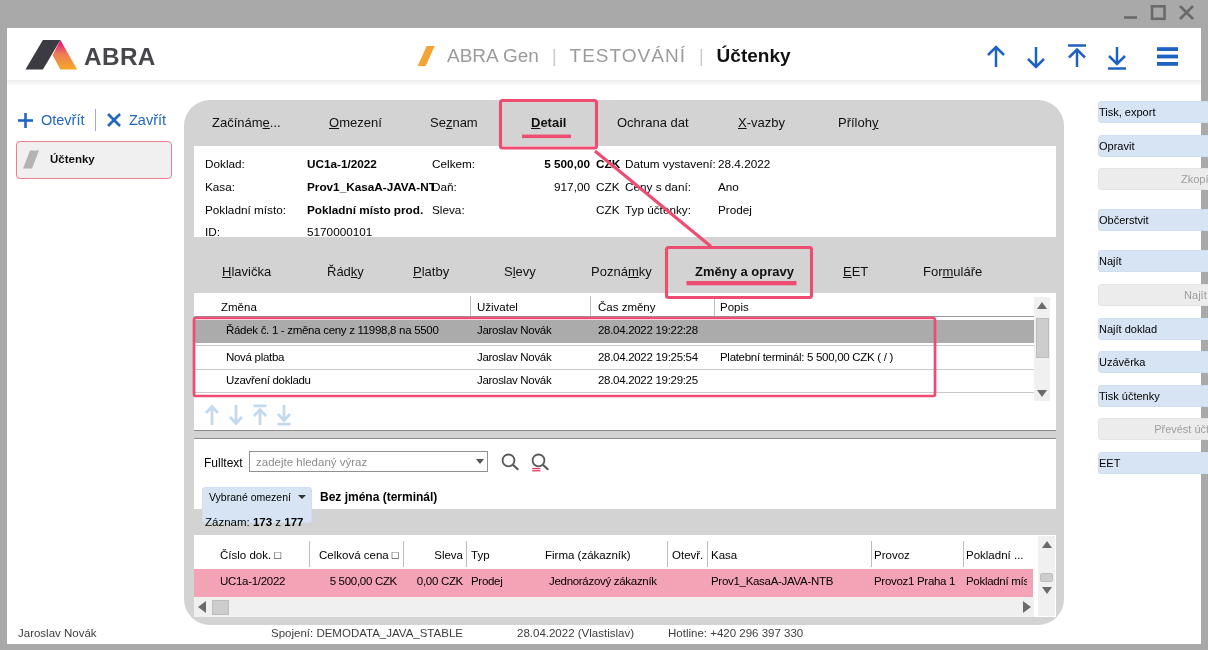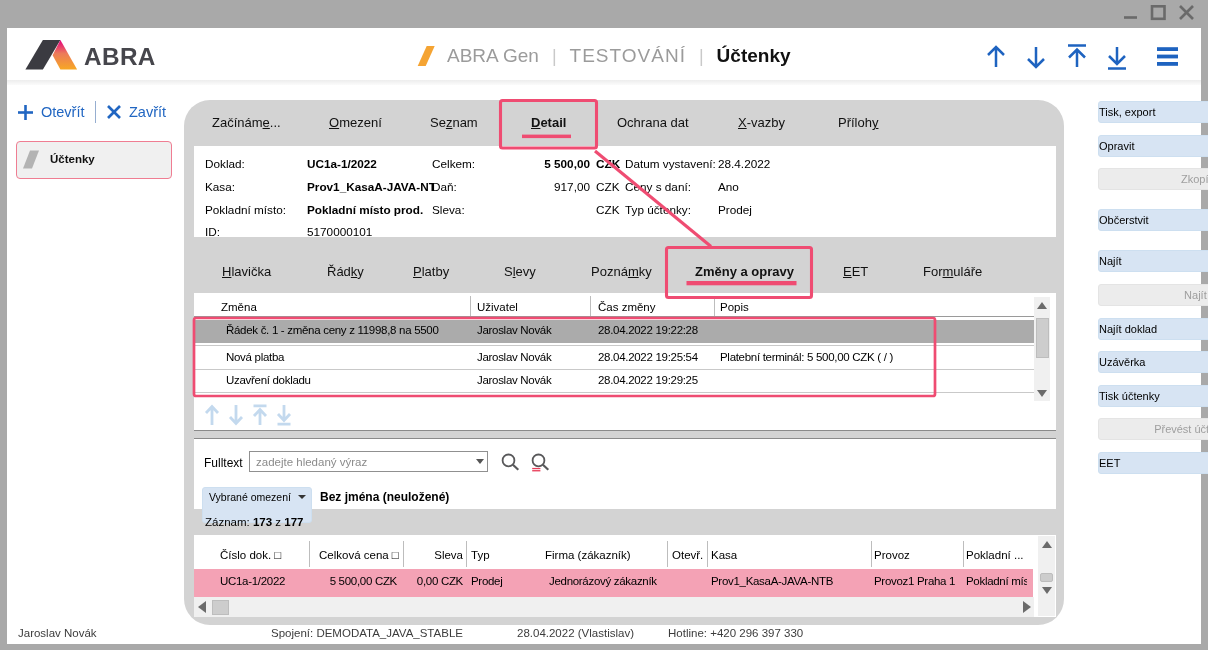--- a/index.html
+++ b/index.html
@@ -17,21 +17,21 @@
 #header:after { content:""; position:absolute; left:0; bottom:-5px; width:100%; height:5px;
   background:linear-gradient(#ededed,#fbfbfb); }
 #centerTitle { position:absolute; left:410px; top:11px; height:34px; font-size:19px; color:#9b9b9b;
   display:flex; align-items:center; white-space:nowrap; }
 #centerTitle .sep { color:#c9c9c9; font-weight:400; padding:0 13px; font-size:18px; }
 #centerTitle .black { color:#111; font-weight:700; }
 #hdrIcons { position:absolute; left:973px; top:16px; }
 
 
 #left { position:absolute; left:0; top:52px; width:177px; height:545px; background:#fff; }
-#lefttools { position:absolute; left:10px; top:20px; height:24px; display:flex; align-items:center;
+#lefttools { position:absolute; left:10px; top:28px; height:24px; display:flex; align-items:center;
   color:#2166c2; font-size:14.5px; }
 #leftitem { position:absolute; left:9px; top:61px; width:156px; height:38px; background:#f0f0f0;
   border:1.6px solid #ef7d92; border-radius:4px; }
 #leftitem .txt { position:absolute; left:33px; top:11px; font-weight:700; font-size:11.5px; color:#111; }
 
 
 #center { position:absolute; left:177px; top:72px; width:880px; height:525px; background:#d3d3d3;border-radius:26px; }
 .tabs { position:absolute; left:0; width:880px; font-size:13px; color:#111; }
 .tabs span { position:absolute; white-space:nowrap; }
 .panel { position:absolute; background:#fff; }
@@ -253,21 +253,21 @@
         <svg class="abs" style="left:337px;top:14px" width="22" height="22" viewBox="0 0 22 22">
           <circle cx="7.5" cy="7.4" r="5.9" stroke="#58585a" stroke-width="1.8" fill="none"></circle>
           <line x1="11.9" y1="11.8" x2="17.3" y2="16.8" stroke="#58585a" stroke-width="2.2"></line>
           <rect x="1.2" y="14.9" width="8.2" height="1.3" fill="#e83b57"></rect>
           <rect x="1.2" y="17.1" width="8.2" height="1.3" fill="#e83b57"></rect>
         </svg>
         <div class="abs" style="left:8px;top:48px;width:110px;height:36px;background:#d7e4f3;border:1px solid #cddff0;border-radius:3px;">
           <div class="dl" style="left:6px;top:3px;font-size:10.5px">Vybrané omezení</div>
           <div class="abs" style="right:5px;top:7px;width:0;height:0;border-left:4px solid transparent;border-right:4px solid transparent;border-top:4.8px solid #333;"></div>
         </div>
-        <div class="dl b" style="left:126px;top:51px;font-size:12px">Bez jména (neuložené)</div>
+        <div class="dl b" style="left:126px;top:51px;font-size:12px">Bez jména (terminál)</div>
       </div>
 
       <div class="dl" style="left:21px;top:416px;font-size:11.5px">Záznam: <span class="b">173</span> z <span class="b">177</span></div>
 
       <div class="panel" style="left:10px;top:435px;width:862px;height:82px;">
 
         <div class="thdr" style="left:26px;top:14px">Číslo dok. □</div>
         <div class="thdr" style="left:125px;top:14px">Celková cena □</div>
         <div class="thdr" style="left:0;top:14px;width:269px;text-align:right">Sleva</div>
         <div class="thdr" style="left:277px;top:14px">Typ</div>

